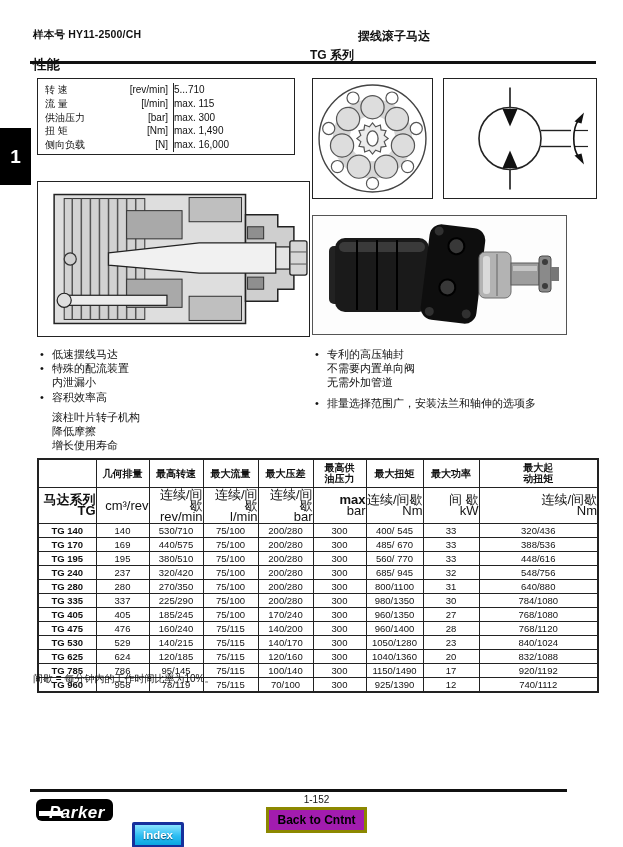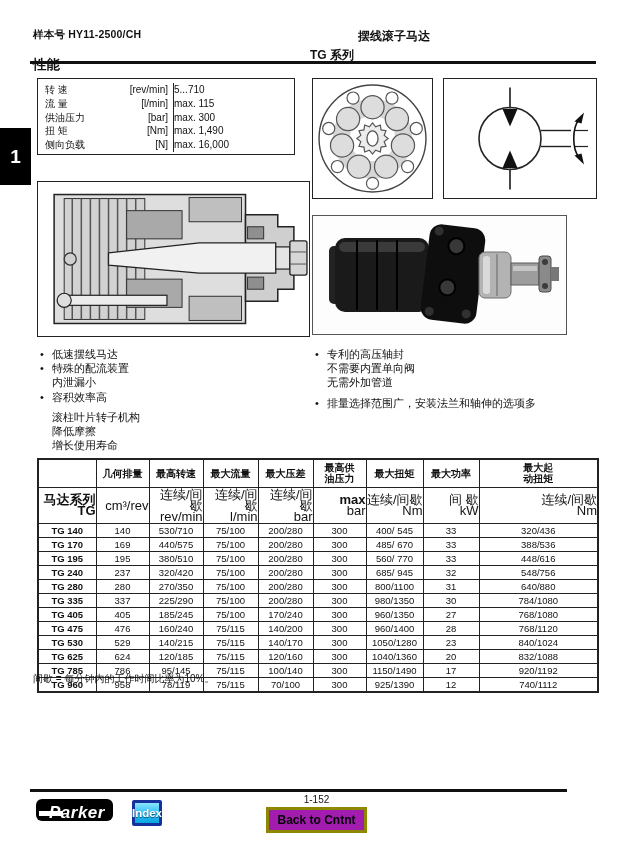--- a/index.html
+++ b/index.html
@@ -59,21 +59,21 @@
   .ratings tbody td { font-weight:normal; }
 
   .footnote { position:absolute; left:33px; top:672px; font-size:10px; }
 
   
   .ftr-rule { position:absolute; left:30px; top:789px; width:537px; height:3px; background:#111; }
   .parker-logo { position:absolute; left:36px; top:799px; width:77px; height:22px; background:#000; border-radius:6px;padding-left:20px; }
   .parker-dash { position:absolute; left:3px; top:12px; width:24px; height:5px; background:#fff; }
   .parker-text { position:absolute; left:13px; top:4px; color:#fff; font-size:17px; font-weight:bold;
     font-style:italic; letter-spacing:.5px; }
-  .index-btn { position:absolute; left:132px; top:800px; width:30px; height:26px;
+  .index-btn { position:absolute; left:132px; top:822px; width:52px; height:26px;
     border:3px solid #16309c; background:linear-gradient(180deg,#8ae4ff 0%,#2cbdf2 55%,#0aa6e0 100%);
     color:#fff; font-size:11.5px; font-weight:bold; display:flex; align-items:center; justify-content:center;
     text-shadow:0 1px 1px #06527a; border-radius:2px; cursor:pointer; }
   .page-num { position:absolute; left:266px; top:794px; width:101px; text-align:center; font-size:10px; }
   .back-btn { position:absolute; left:266px; top:807px; width:101px; height:26px;
     border:3px solid #8c8800; background:#a21caf; color:#000; font-size:12px; font-weight:bold;
     display:flex; align-items:center; justify-content:center; cursor:pointer; }
 </style>
 </head>
 <body>

